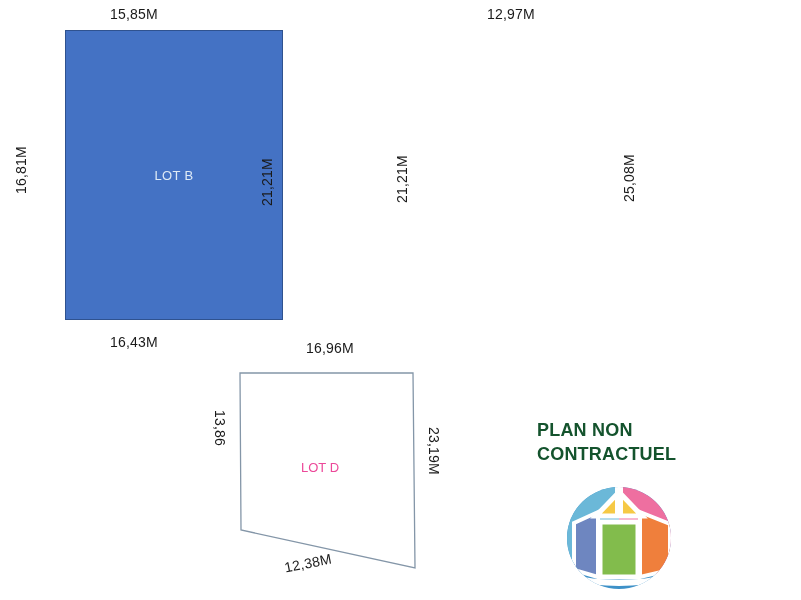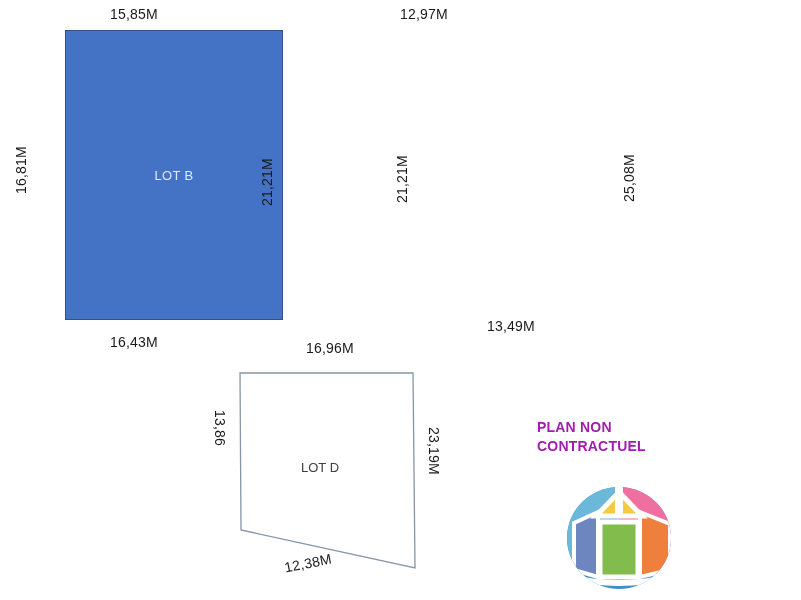--- a/index.html
+++ b/index.html
@@ -48,21 +48,21 @@
     height: 210px;
   }
   #lot-d-shape svg { display: block; width: 190px; height: 210px; }
   #lot-d-label {
     position: absolute;
     left: 280px;
     top: 460px;
     width: 80px;
     text-align: center;
     font-size: 13px;
-    color: #404040;
+    color: #ec4899;
     white-space: nowrap;
   }
 
   .dim {
     position: absolute;
     font-size: 14px;
     color: #1a1a1a;
     white-space: nowrap;
     letter-spacing: .2px;
   }
@@ -73,42 +73,42 @@
   .v-dim {
     display: flex;
     align-items: center;
     justify-content: center;
     width: 90px;
     height: 22px;
   }
 
   
   #dim-b-top { left: 0px;   top: 6px;  width: 268px; text-align: center; }
-  #dim-c-top { left: 400px; top: 6px;  width: 222px; text-align: left; }
+  #dim-c-top { left: 400px; top: 6px;  width: 222px; text-align: center; }
   #dim-b-bottom { left: 0px;   top: 334px; width: 268px; text-align: center; }
   #dim-c-bottom { left: 400px; top: 318px; width: 222px; text-align: center; }
   #dim-d-top { left: 235px; top: 340px; width: 190px; text-align: center; }
 
   
   #dim-b-left  { left: -24px; top: 159px; }
   #dim-b-right { left: 222px; top: 171px; }
   #dim-c-left  { left: 357px; top: 168px; }
   #dim-c-right { left: 584px; top: 167px; }
   #dim-d-left  { left: 175px; top: 417px; }
   #dim-d-right { left: 389px; top: 440px; }
   #dim-d-bottom{ left: 268px; top: 555px; width: 80px; text-align: center; }
 
   #disclaimer {
     position: absolute;
     left: 537px;
     top: 418px;
     width: 220px;
-    font-size: 14px;
+    font-size: 18px;
     font-weight: bold;
-    color: #a21caf;
+    color: #14532d;
     line-height: 1.35;
     letter-spacing: .2px;
   }
   #agency-logo {
     position: absolute;
     left: 558px;
     top: 478px;
     width: 122px;
     height: 120px;
   }
@@ -127,21 +127,20 @@
 
   <div class="dim rot-ccw v-dim" id="dim-b-left">16,81M</div>
   <div class="dim rot-ccw v-dim" id="dim-b-right">21,21M</div>
   <div class="dim" id="dim-b-bottom">16,43M</div>
 
   <div class="dim" id="dim-c-top">12,97M</div>
 
 
   <div class="dim rot-ccw v-dim" id="dim-c-left">21,21M</div>
   <div class="dim rot-ccw v-dim" id="dim-c-right">25,08M</div>
-  <div class="dim" id="dim-c-bottom">13,49M</div>
 
   <div class="dim" id="dim-d-top">16,96M</div>
 
   <div id="lot-d-shape">
     <svg viewBox="0 0 190 210" xmlns="http://www.w3.org/2000/svg">
       <polygon points="5,5 178,5 180,200 6,162" fill="#FFFFFF" stroke="#8496A8" stroke-width="1.3"></polygon>
     </svg>
   </div>
   <div id="lot-d-label">LOT D</div>
 

